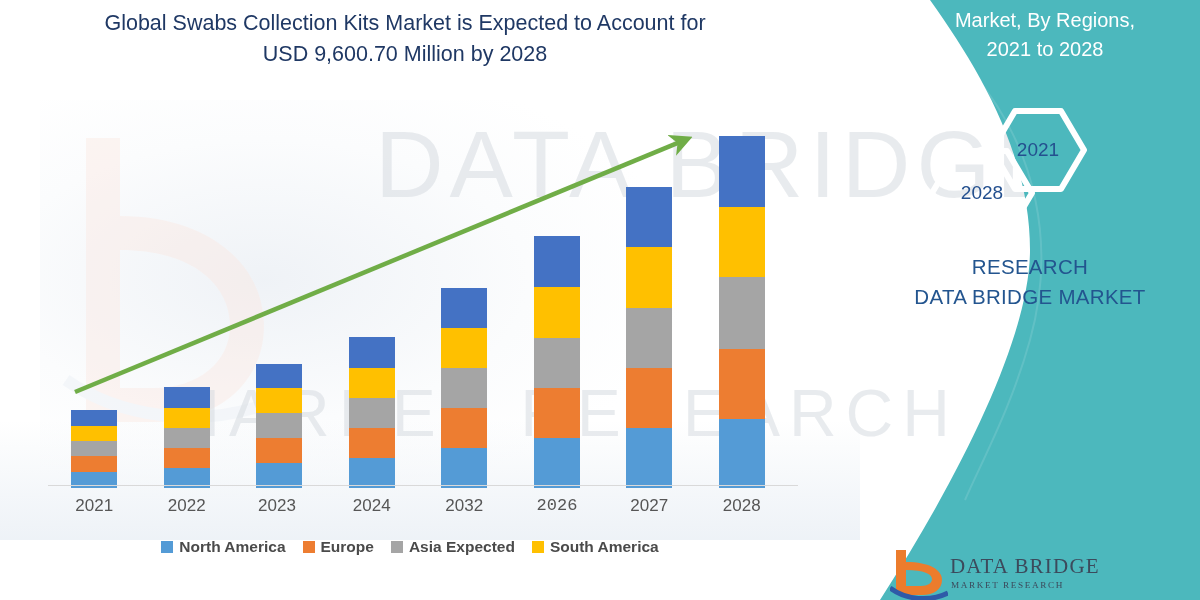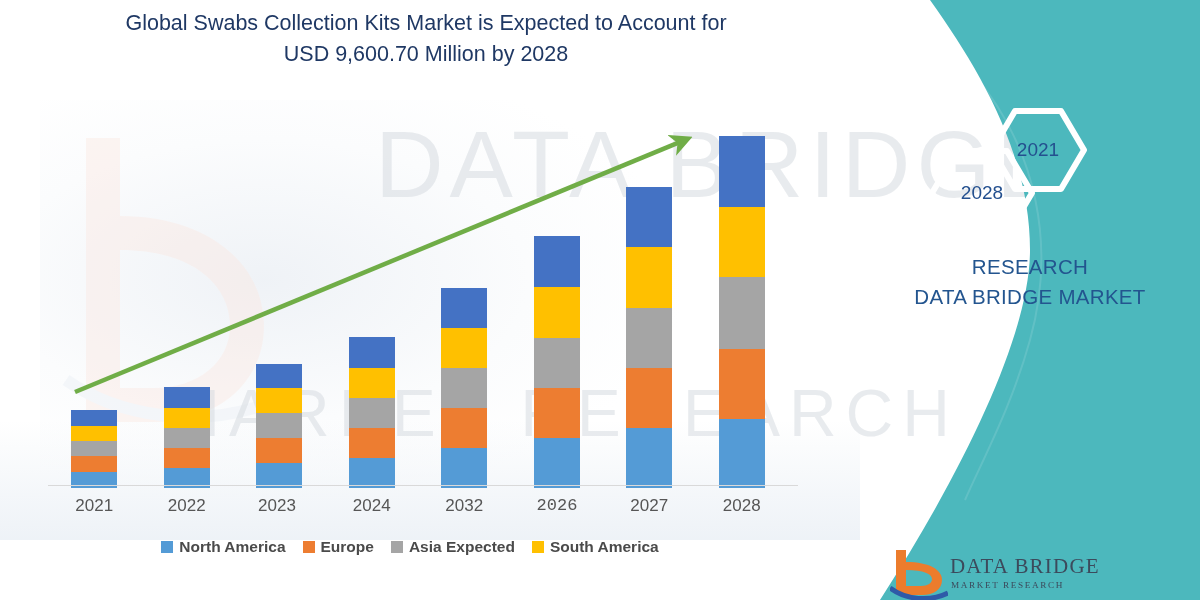--- a/index.html
+++ b/index.html
@@ -63,21 +63,21 @@
     letter-spacing: 6px;
     white-space: nowrap;
     font-weight: 400;
   }
   .wm-text.line1 { left: 375px; top: 110px; font-size: 95px; }
   .wm-text.line2 { left: 165px; top: 375px; font-size: 66px; letter-spacing: 9px; }
 
   
   #chart-title {
     position: absolute;
-    left: 46px; top: 8px;
+    left: 25px; top: 8px;
     width: 760px;
     text-align: center;
     color: #1f3864;
     font-size: 21.5px;
     line-height: 31px;
     font-family: "Liberation Sans", sans-serif;
     font-weight: 400;
   }
 
   
@@ -372,20 +372,24 @@
       </div>
   </div>
 
   <svg id="teal-panel" viewBox="0 0 420 600" preserveAspectRatio="none">
     <path id="teal-shape" d="M150,0 L420,0 L420,600 L100,600 C190,460 250,330 250,250 C250,155 200,70 150,0 Z" fill="#4cb8bd"></path>
     <circle cx="105" cy="290" r="58" fill="#ffffff" opacity="0.55"></circle>
     <path d="M190,70 C260,150 275,250 250,340 C232,405 205,455 185,500" fill="none" stroke="#ffffff" stroke-width="2" opacity="0.12"></path>
   </svg>
 
   <div class="teal-content">
+    <div id="right-heading">
+      <div>Market, By Regions,</div>
+      <div>2021 to 2028</div>
+    </div>
 
     <div class="hex" id="hex-2021">
       <svg width="100" height="90" viewBox="0 0 100 90">
         <polygon points="27,6 73,6 96,45 73,84 27,84 4,45" fill="none" stroke="#ffffff" stroke-width="6" stroke-linejoin="round"></polygon>
       </svg>
       <span>2021</span>
     </div>
 
     <div class="hex" id="hex-2028">
       <svg width="108" height="96" viewBox="0 0 108 96">

